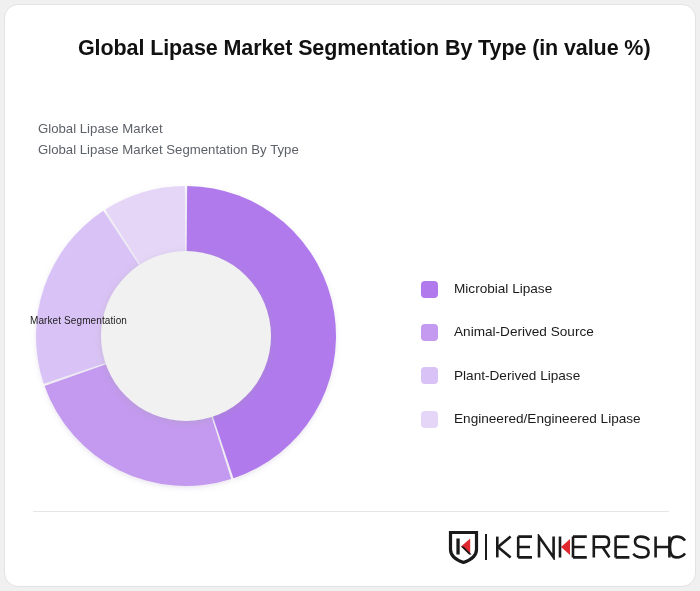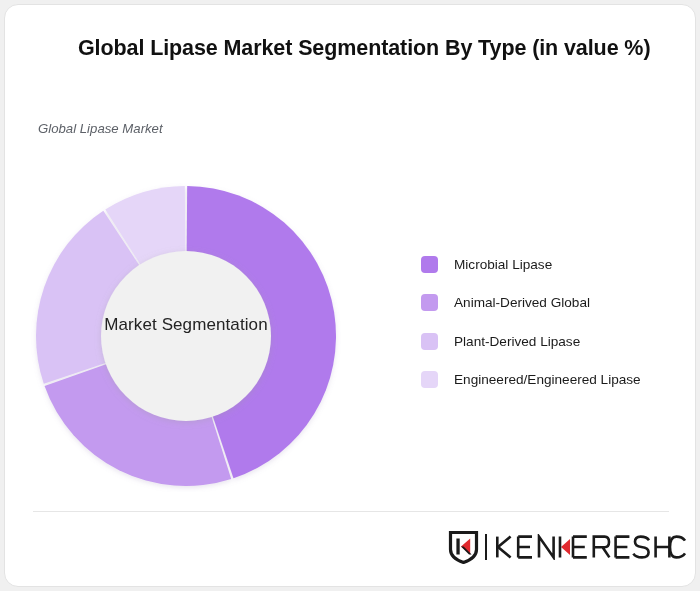--- a/index.html
+++ b/index.html
@@ -41,52 +41,52 @@
     position: absolute;
     left: 33px;
     top: 113px;
     width: 600px;
   }
   .subtitle-line {
     font-size: 13.2px;
     color: #5d6168;
     line-height: 1.62;
     white-space: nowrap;
-    font-style: italic;
   }
   #donut-wrap {
     position: absolute;
     left: 25px;
     top: 175px;
     width: 312px;
     height: 312px;
   }
   #donut-svg {
     display: block;
   }
   #center-label {
     position: absolute;
     left: 0px;
     top: 135px;
     width: 312px;
-    text-align: center;
-    font-size: 17px;
+    text-align: left;
+    font-size: 10px;
     color: #232323;
     letter-spacing: 0.1px;
   }
   #legend {
     position: absolute;
     left: 416px;
     top: 250px;
     width: 250px;
   }
   .legend-item {
     display: flex;
-    align-items: flex-start;
+    align-items: center;
     margin-bottom: 19px;
+    margin-top: 24px;
   }
   .legend-swatch {
     width: 17px;
     height: 17px;
     border-radius: 4px;
     flex: 0 0 auto;
     margin-top: 1px;
   }
   .legend-label {
     margin-left: 16px;
@@ -134,20 +134,21 @@
 </style>
 </head>
 <body>
 
 <div id="card">
 
   <div id="chart-title">Global Lipase Market Segmentation By Type (in value %)</div>
 
   <div id="subtitle-block">
     <div class="subtitle-line">Global Lipase Market</div>
+    <div class="subtitle-line">Global Lipase Market Segmentation By Type</div>
   </div>
 
   <div id="donut-wrap">
     <svg id="donut-svg" width="312" height="312" viewBox="0 0 312 312">
       <defs>
         <filter id="holeShadow" x="-50%" y="-50%" width="200%" height="200%">
           <feDropShadow dx="0" dy="1.5" stdDeviation="3" flood-color="#9a9a9a" flood-opacity="0.30"></feDropShadow>
         </filter>
         <filter id="ringShadow" x="-30%" y="-30%" width="160%" height="160%">
           <feDropShadow dx="0" dy="2" stdDeviation="2.5" flood-color="#9b8bb5" flood-opacity="0.22"></feDropShadow>
@@ -164,21 +165,21 @@
     <div id="center-label">Market Segmentation</div>
   </div>
 
   <div id="legend">
     <div class="legend-item">
       <span class="legend-swatch" style="background: rgb(176, 122, 236);"></span>
       <span class="legend-label">Microbial Lipase</span>
     </div>
     <div class="legend-item">
       <span class="legend-swatch" style="background: rgb(195, 154, 239);"></span>
-      <span class="legend-label">Animal-Derived Global</span>
+      <span class="legend-label">Animal-Derived Source</span>
     </div>
     <div class="legend-item">
       <span class="legend-swatch" style="background: rgb(217, 194, 245);"></span>
       <span class="legend-label">Plant-Derived Lipase</span>
     </div>
     <div class="legend-item">
       <span class="legend-swatch" style="background: rgb(229, 214, 248);"></span>
       <span class="legend-label">Engineered/Engineered Lipase</span>
     </div>
   </div>

